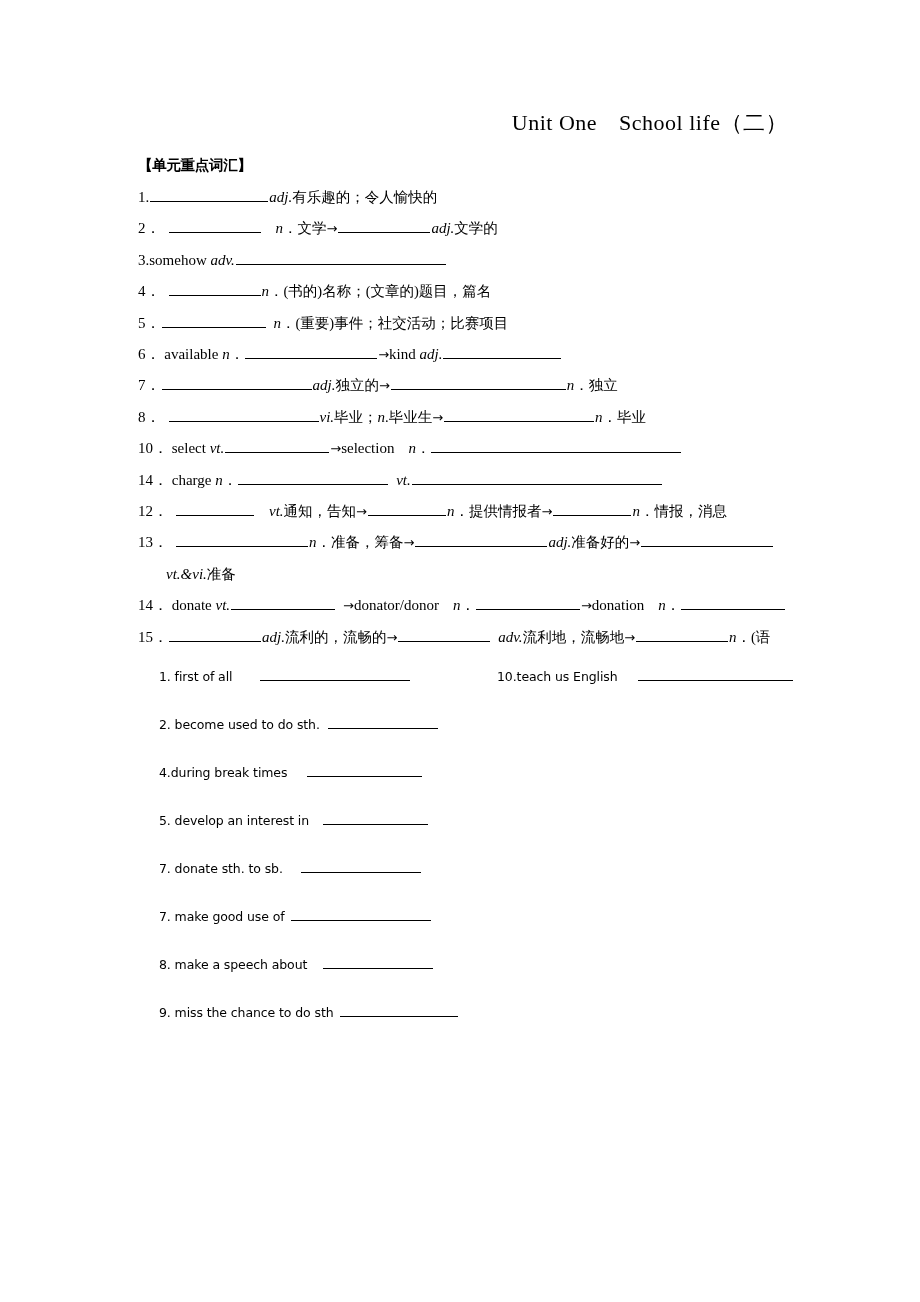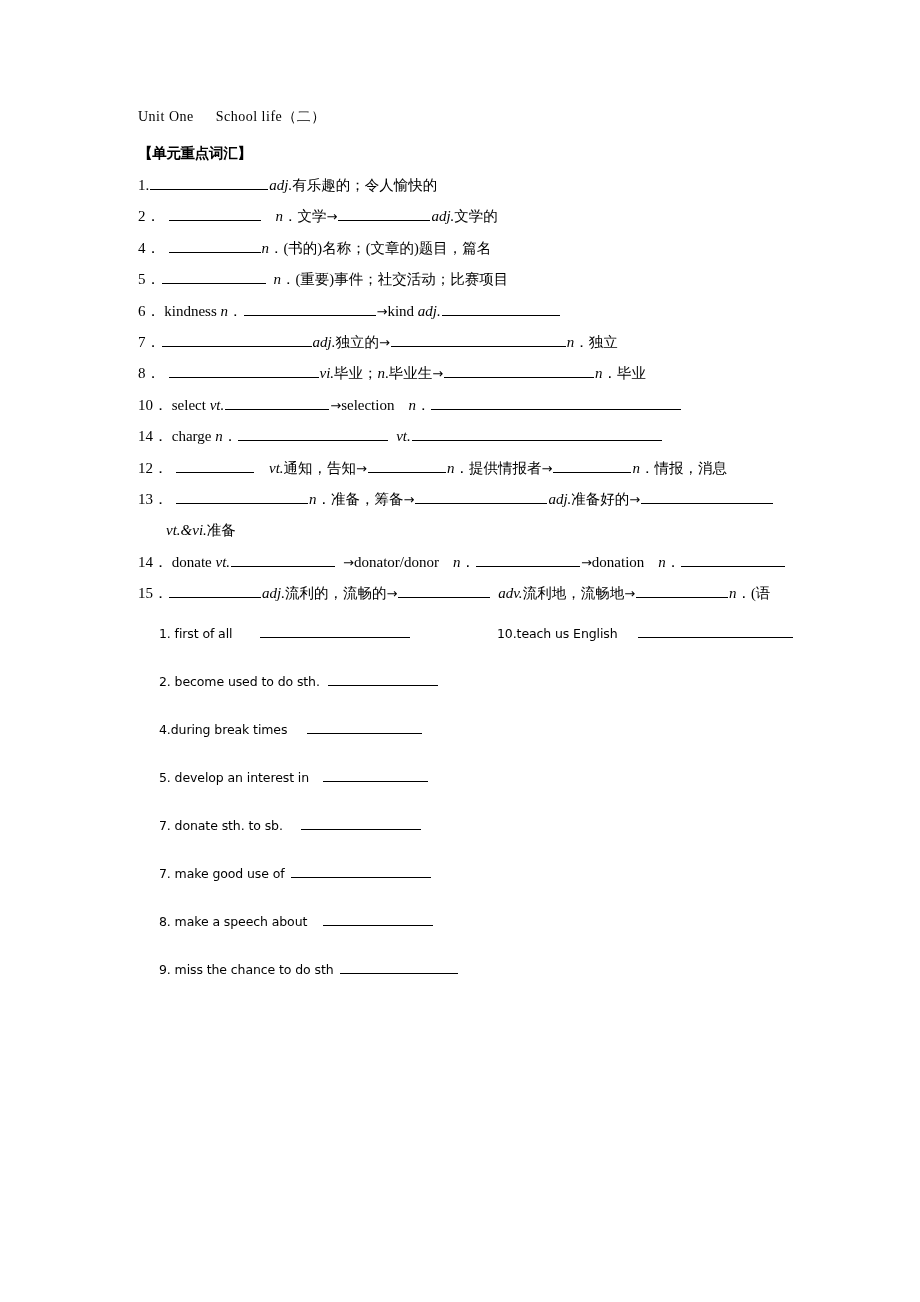--- a/index.html
+++ b/index.html
@@ -18,23 +18,23 @@
   }
   .content {
     position: absolute;
     left: 138px;
     top: 108px;
     width: 650px;
   }
 
   
   .doc-title {
-    text-align: left;
+    text-align: right;
     font-family: "Liberation Serif", "DejaVu Serif", serif;
-    font-size: 14px;
+    font-size: 22px;
     letter-spacing: 0.5px;
     margin: 0 0 18px 0;
     white-space: nowrap;
   }
   .doc-title .sp-wide { display: inline-block; width: 22px; }
 
   
   .section-head {
     font-family: "DejaVu Sans", "Liberation Sans", sans-serif;
     font-weight: bold;
@@ -131,23 +131,24 @@
 
     <div class="doc-title">
       <span>Unit One</span><span class="sp-wide"></span><span>School life</span><span>（二）</span>
     </div>
 
     <div class="section-head">【单元重点词汇】</div>
 
     <div class="vocab-list" id="vocab-list">
         <div class="vocab-item"><span>1.</span><span class="blank b-l"></span><span class="it">adj.</span><span class="cjk">有乐趣的；令人愉快的</span></div>
         <div class="vocab-item"><span>2．</span><span class="gap-s"></span><span class="blank b-m"></span><span class="gap-m"></span><span class="it">n</span><span class="cjk">．文学</span><span class="arrow">→</span><span class="blank b-m"></span><span class="it">adj.</span><span class="cjk">文学的</span></div>
+        <div class="vocab-item"><span>3.somehow</span> <span class="it">adv.</span><span class="blank b-w2"></span></div>
         <div class="vocab-item"><span>4．</span><span class="gap-s"></span><span class="blank b-m"></span><span class="it">n</span><span class="cjk">．(书的)名称；(文章的)题目，篇名</span></div>
         <div class="vocab-item"><span>5．</span><span class="blank b-ml"></span><span class="gap-s"></span><span class="it">n</span><span class="cjk">．(重要)事件；社交活动；比赛项目</span></div>
-        <div class="vocab-item"><span>6．</span> <span>kindness</span> <span class="it">n</span><span class="cjk">．</span><span class="blank b-xl"></span><span class="arrow">→</span><span>kind</span> <span class="it">adj.</span><span class="blank b-l"></span></div>
+        <div class="vocab-item"><span>6．</span> <span>available</span> <span class="it">n</span><span class="cjk">．</span><span class="blank b-xl"></span><span class="arrow">→</span><span>kind</span> <span class="it">adj.</span><span class="blank b-l"></span></div>
         <div class="vocab-item"><span>7．</span><span class="blank b-xxl"></span><span class="it">adj.</span><span class="cjk">独立的</span><span class="arrow">→</span><span class="blank b-w1"></span><span class="it">n</span><span class="cjk">．独立</span></div>
         <div class="vocab-item"><span>8．</span><span class="gap-s"></span><span class="blank b-xxl"></span><span class="it">vi.</span><span class="cjk">毕业；</span><span class="it">n</span><span class="cjk">.毕业生</span><span class="arrow">→</span><span class="blank b-xxl"></span><span class="it">n</span><span class="cjk">．毕业</span></div>
         <div class="vocab-item"><span>10．</span> <span>select</span> <span class="it">vt.</span><span class="blank b-ml"></span><span class="arrow">→</span><span>selection</span><span class="gap-m"></span><span class="it">n</span><span class="cjk">．</span><span class="blank b-w3"></span></div>
         <div class="vocab-item"><span>14．</span> <span>charge</span> <span class="it">n</span><span class="cjk">．</span><span class="blank b-xxl"></span><span class="gap-s"></span><span class="it">vt.</span><span class="blank b-w3"></span></div>
         <div class="vocab-item"><span>12．</span><span class="gap-s"></span><span class="blank b-s"></span><span class="gap-m"></span><span class="it">vt.</span><span class="cjk">通知，告知</span><span class="arrow">→</span><span class="blank b-s"></span><span class="it">n</span><span class="cjk">．提供情报者</span><span class="arrow">→</span><span class="blank b-s"></span><span class="it">n</span><span class="cjk">．情报，消息</span></div>
         <div class="vocab-item"><span>13．</span><span class="gap-s"></span><span class="blank b-xl"></span><span class="it">n</span><span class="cjk">．准备，筹备</span><span class="arrow">→</span><span class="blank b-xl"></span><span class="it">adj.</span><span class="cjk">准备好的</span><span class="arrow">→</span><span class="blank b-xl"></span></div>
         <div class="vocab-item cont-line"><span class="it">vt.&amp;vi.</span><span class="cjk">准备</span></div>
         <div class="vocab-item"><span>14．</span> <span>donate</span> <span class="it">vt.</span><span class="blank b-ml"></span><span class="gap-s"></span><span class="arrow">→</span><span>donator/donor</span><span class="gap-m"></span><span class="it">n</span><span class="cjk">．</span><span class="blank b-ml"></span><span class="arrow">→</span><span>donation</span><span class="gap-m"></span><span class="it">n</span><span class="cjk">．</span><span class="blank b-ml"></span></div>
         <div class="vocab-item"><span>15．</span><span class="blank b-m"></span><span class="it">adj.</span><span class="cjk">流利的，流畅的</span><span class="arrow">→</span><span class="blank b-m"></span><span class="gap-s"></span><span class="it">adv.</span><span class="cjk">流利地，流畅地</span><span class="arrow">→</span><span class="blank b-m"></span><span class="it">n</span><span class="cjk">．(语</span></div>
       </div>

